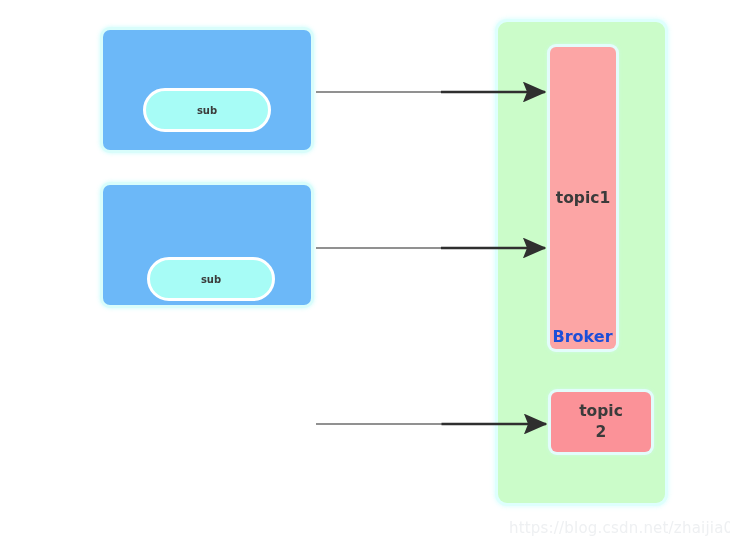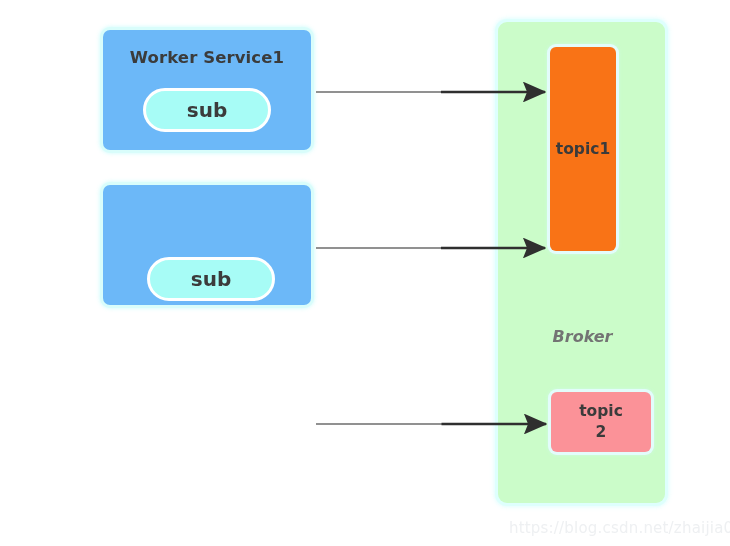--- a/index.html
+++ b/index.html
@@ -39,21 +39,21 @@
   .sub-pill {
     position: absolute;
     background: #a7fcf6;
     border: 3px solid #ffffff;
     border-radius: 22px;
     box-sizing: border-box;
     display: flex;
     align-items: center;
     justify-content: center;
     color: #3b3b3b;
-    font-size: 20px;
+    font-size: 10px;
     font-weight: bold;
   }
 
   
   .broker-box {
     position: absolute;
     background: #cbfcc9;
     border-radius: 9px;
     box-shadow: 0 0 0 3px #defffd, 0 0 5px 3px rgba(198,253,252,0.8);
     box-sizing: border-box;
@@ -103,38 +103,37 @@
     letter-spacing: 0.2px;
     white-space: nowrap;
   }
 </style>
 </head>
 <body>
 
 <div id="canvas">
 
   <div class="worker-card" id="worker-card-0" style="left: 103px; top: 30px; width: 208px; height: 120px; background: rgb(108, 184, 248);">
-    <div class="worker-title" id="worker-title-0" style="top: 18px; color: rgb(59, 59, 59);">Worker Service1</div>
     <div class="sub-pill" id="worker-pill-0" style="left: 40px; top: 58px; width: 128px; height: 44px; background: rgb(167, 252, 246); color: rgb(59, 59, 59);">sub</div>
   </div>
 
   <div class="worker-card" id="worker-card-1" style="left: 103px; top: 185px; width: 208px; height: 120px; background: rgb(108, 184, 248);">
     <div class="sub-pill" id="worker-pill-1" style="left: 44px; top: 72px; width: 128px; height: 44px; background: rgb(167, 252, 246); color: rgb(59, 59, 59);">sub</div>
   </div>
 
 
   <div class="broker-box" id="broker-box" style="left: 498px; top: 22px; width: 167px; height: 481px; background: rgb(203, 252, 201);">
   </div>
 
-  <div class="topic-box" id="topic-box-0" style="left: 550px; top: 47px; width: 66px; height: 204px; background: #f97316; color: rgb(59, 59, 59);">topic1</div>
+  <div class="topic-box" id="topic-box-0" style="left: 550px; top: 47px; width: 66px; height: 302px; background: #fca5a5; color: rgb(59, 59, 59);">topic1</div>
 
   <div class="topic-box" id="topic-box-1" style="left: 551px; top: 392px; width: 100px; height: 60px; background: rgb(251, 146, 152); color: rgb(59, 59, 59);">topic
 2</div>
 
-  <div class="broker-label" id="broker-label" style="left: 525px; top: 327px; width: 115px; color: #737373; font-style: italic;">Broker</div>
+  <div class="broker-label" id="broker-label" style="left: 525px; top: 327px; width: 115px; color: #1d4ed8;">Broker</div>
 
   <svg class="arrow-svg" id="arrow-layer" viewBox="0 0 730 546" xmlns="http://www.w3.org/2000/svg">
     <defs>
       <marker id="arrowhead" markerWidth="9" markerHeight="8" refX="8.5" refY="4" orient="auto" markerUnits="strokeWidth">
         <path d="M0,0 L9,4 L0,8 L1.6,4 Z" fill="#2f2f2f"></path>
       </marker>
     </defs>
     <g id="arrow-group">
         <line x1="316" y1="92" x2="441.95000000000005" y2="92" stroke="#6d6d6d" stroke-width="1.6"></line>
         <line x1="440.95000000000005" y1="92" x2="545" y2="92" stroke="#2f2f2f" stroke-width="2.6" marker-end="url(#arrowhead)"></line>

